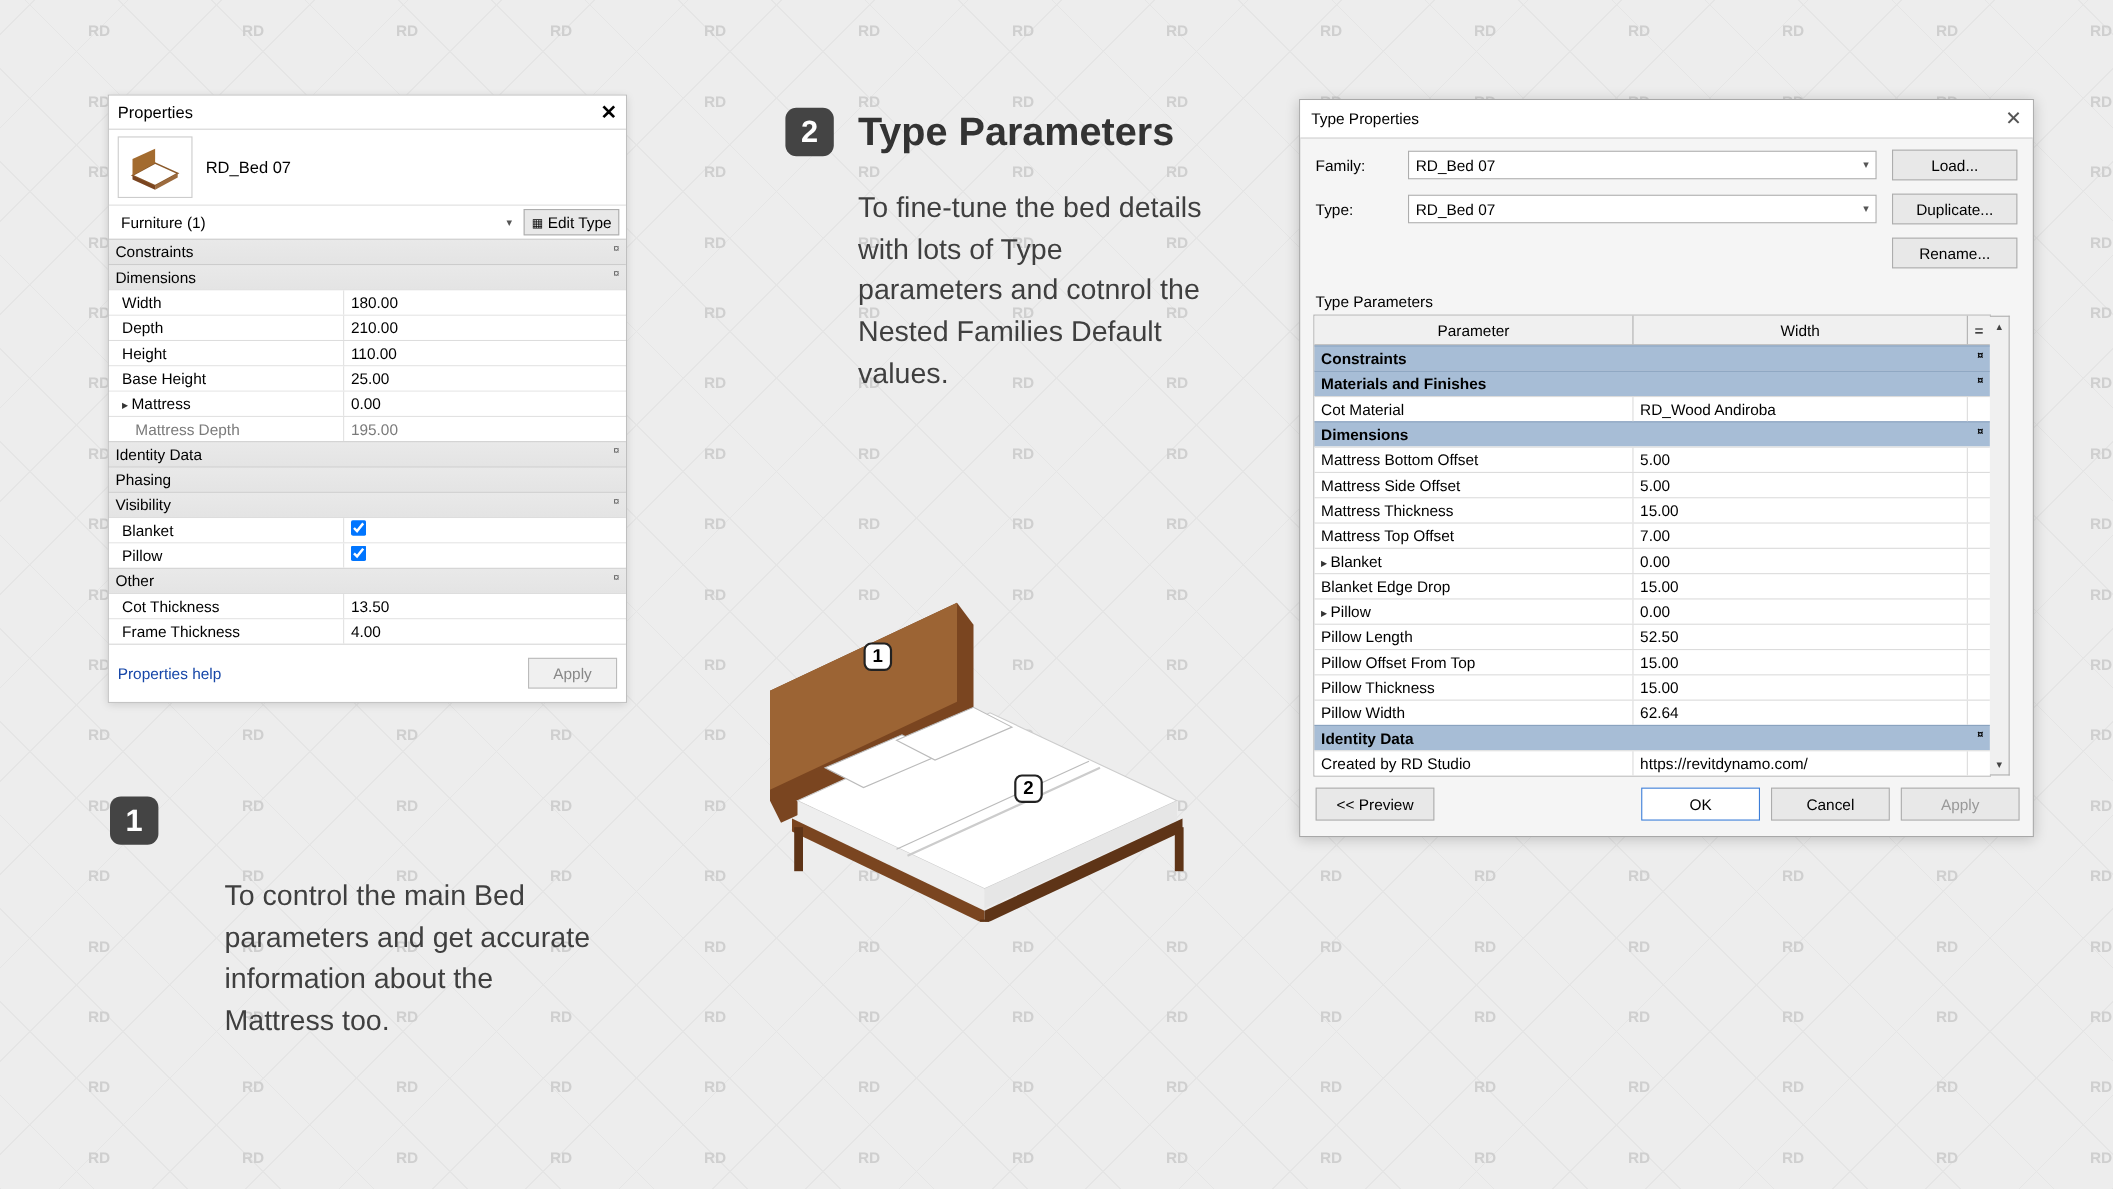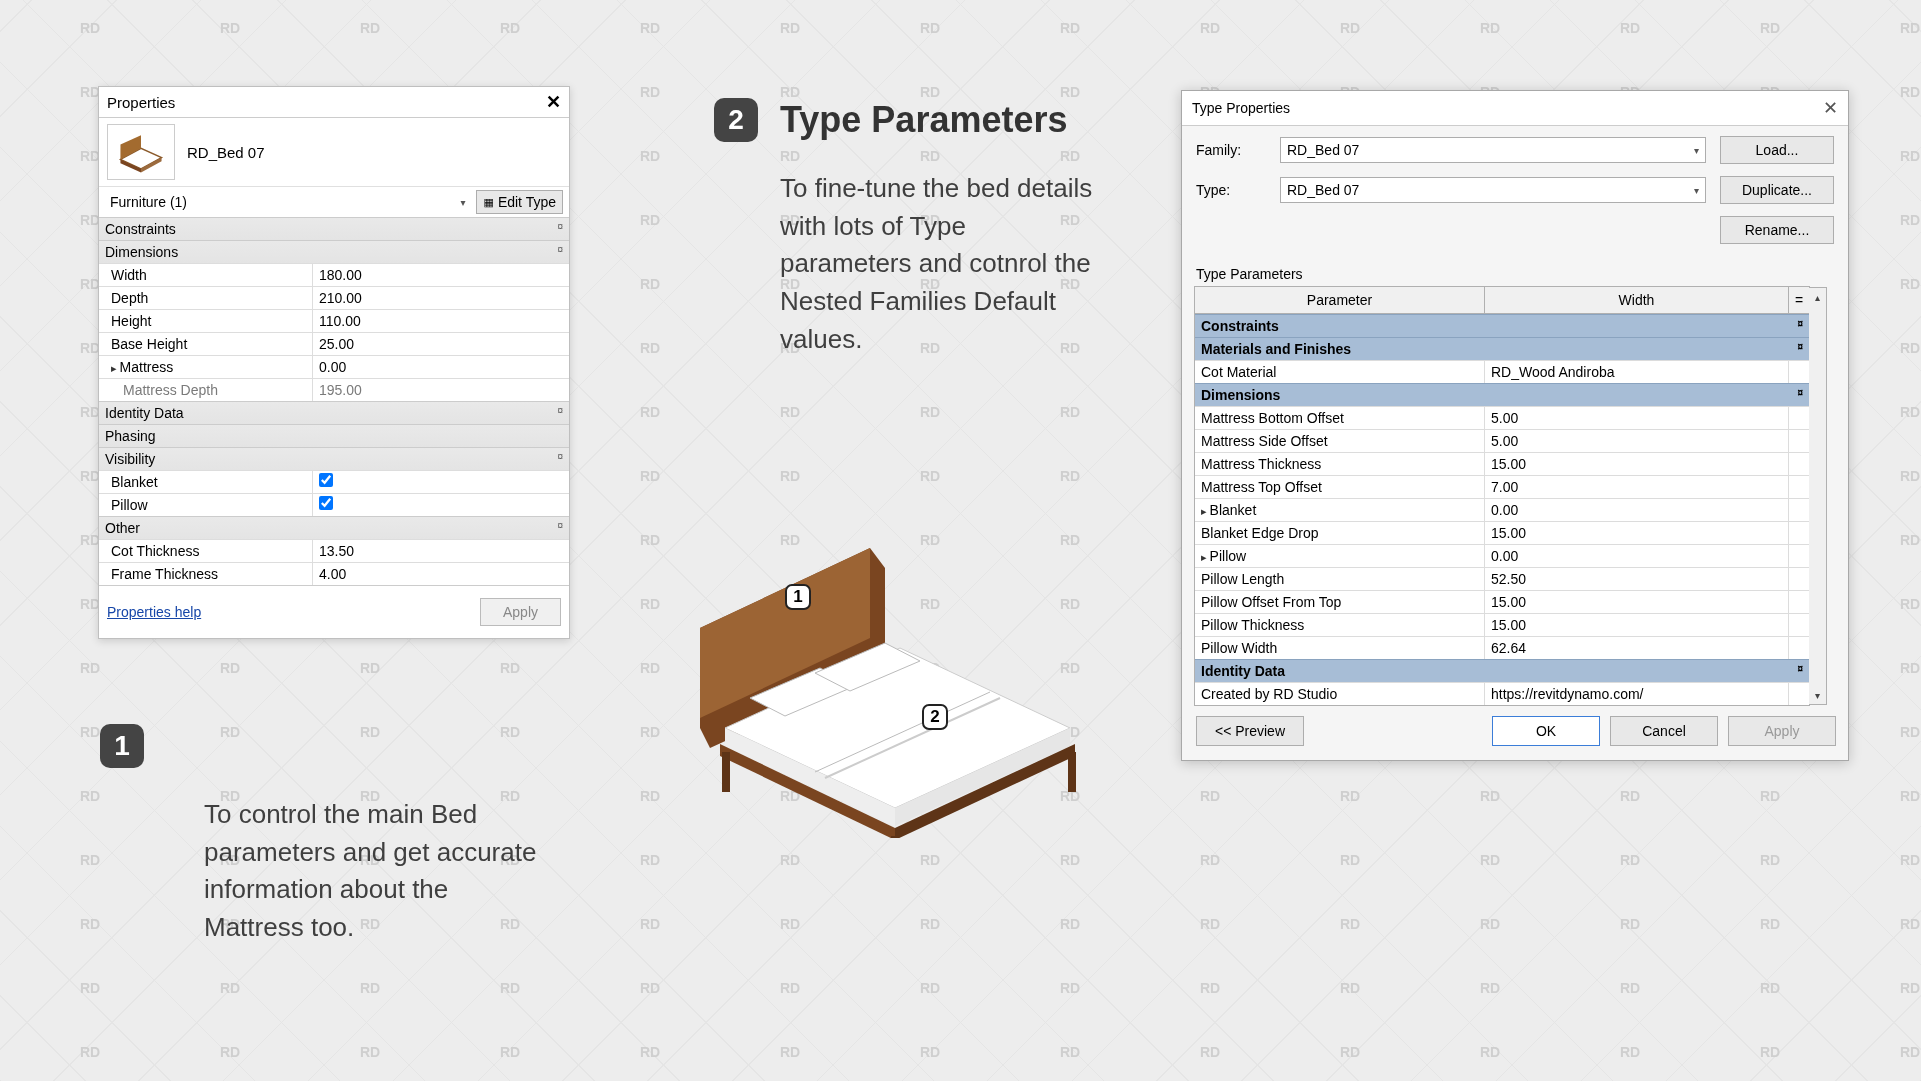--- a/index.html
+++ b/index.html
@@ -85,21 +85,21 @@
 }
 .param-value.checkbox { padding-top: 2px; padding-bottom: 2px; }
 .param-value input[type=checkbox] { width: 14px; height: 14px; }
 .param-name.indent { padding-left: 24px; color: #7a7a7a; }
 .param-name.play::before { content: "▸ "; font-size: 11px; color: #333; }
 .props-footer {
   display: flex; justify-content: space-between; align-items: center;
   padding: 12px 8px; background: #fff; border-top: 1px solid #ccc;
 }
 .props-help {
-  color: #1646a8; text-decoration: underline; font-size: 14px;
+  color: #1646a8; font-size: 14px;
 }
 .apply-btn {
   font-size: 14px; padding: 5px 22px; border: 1px solid #bbb;
   background: #f0f0f0; color: #888;
 }
 
 .callout1 { position: absolute; left: 100px; top: 724px; }
 .callout2 { position: absolute; left: 714px; top: 98px; }
 .badge {
   display: inline-flex; align-items: center; justify-content: center;

